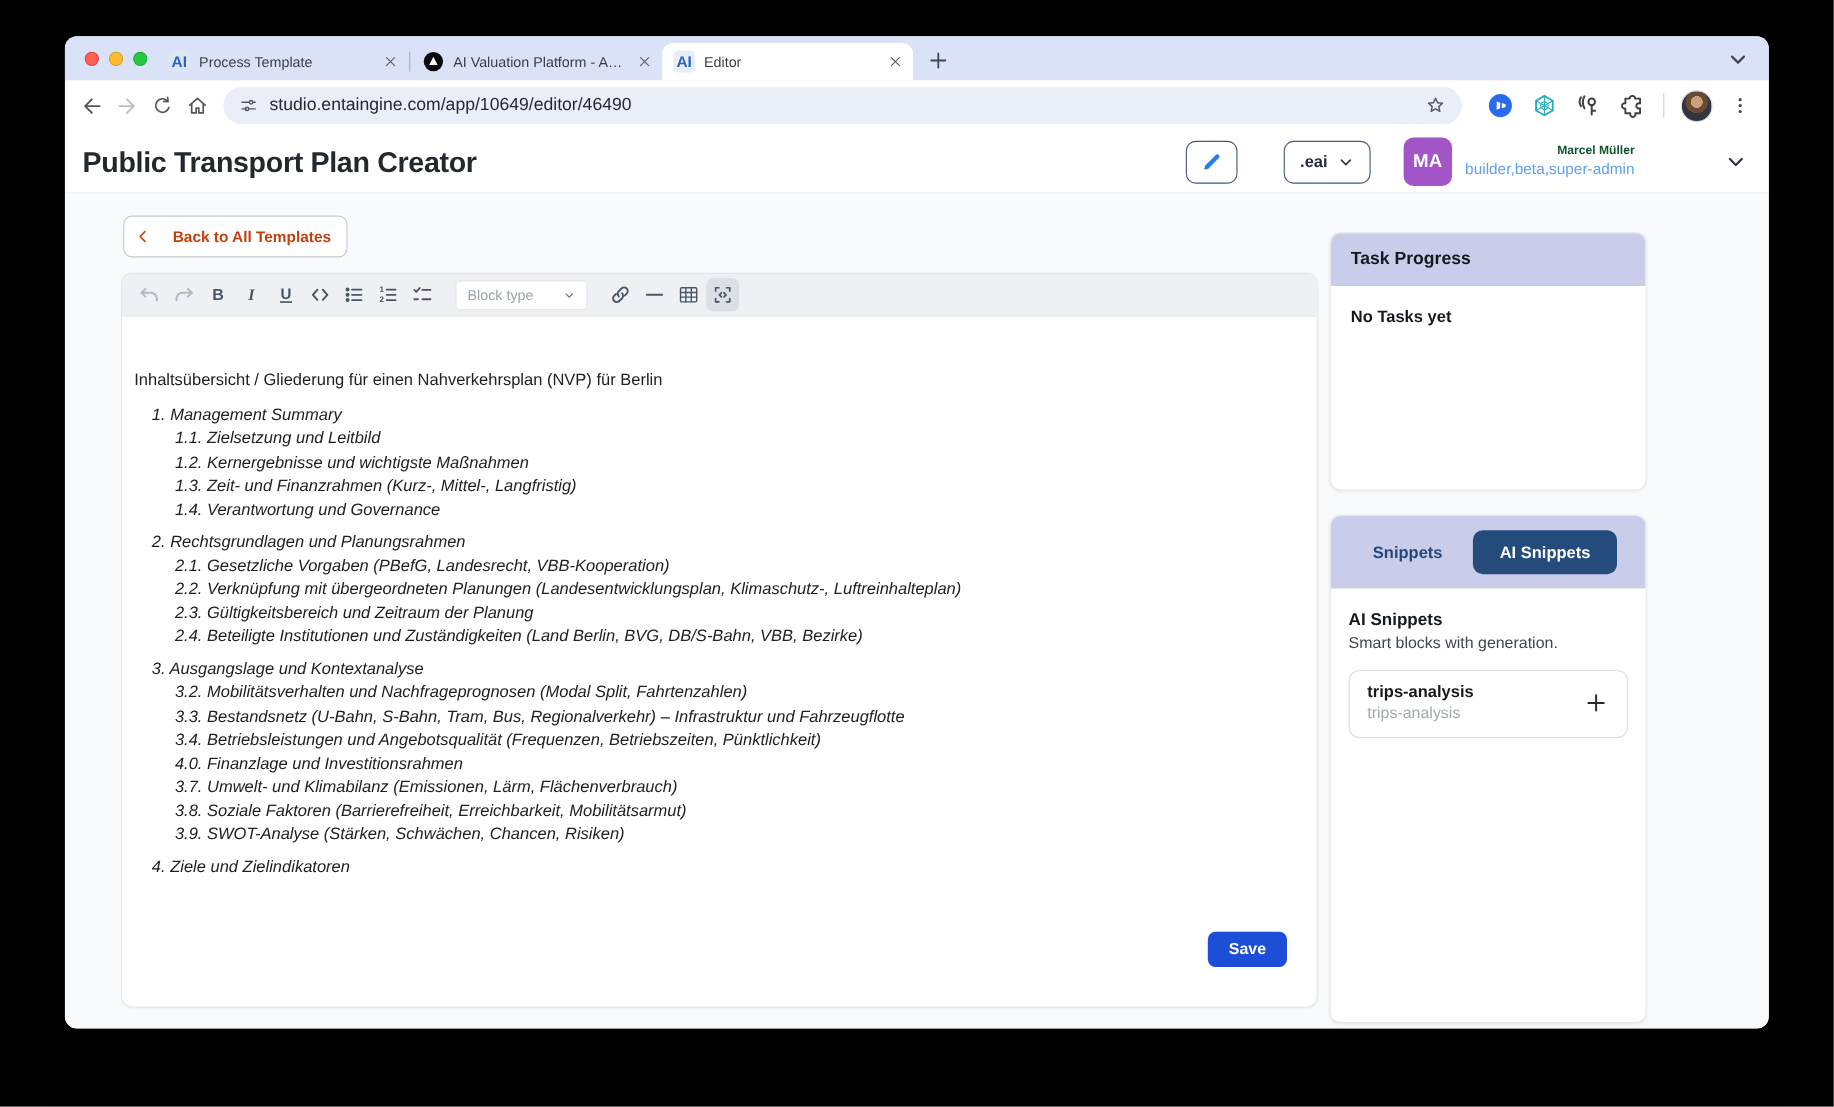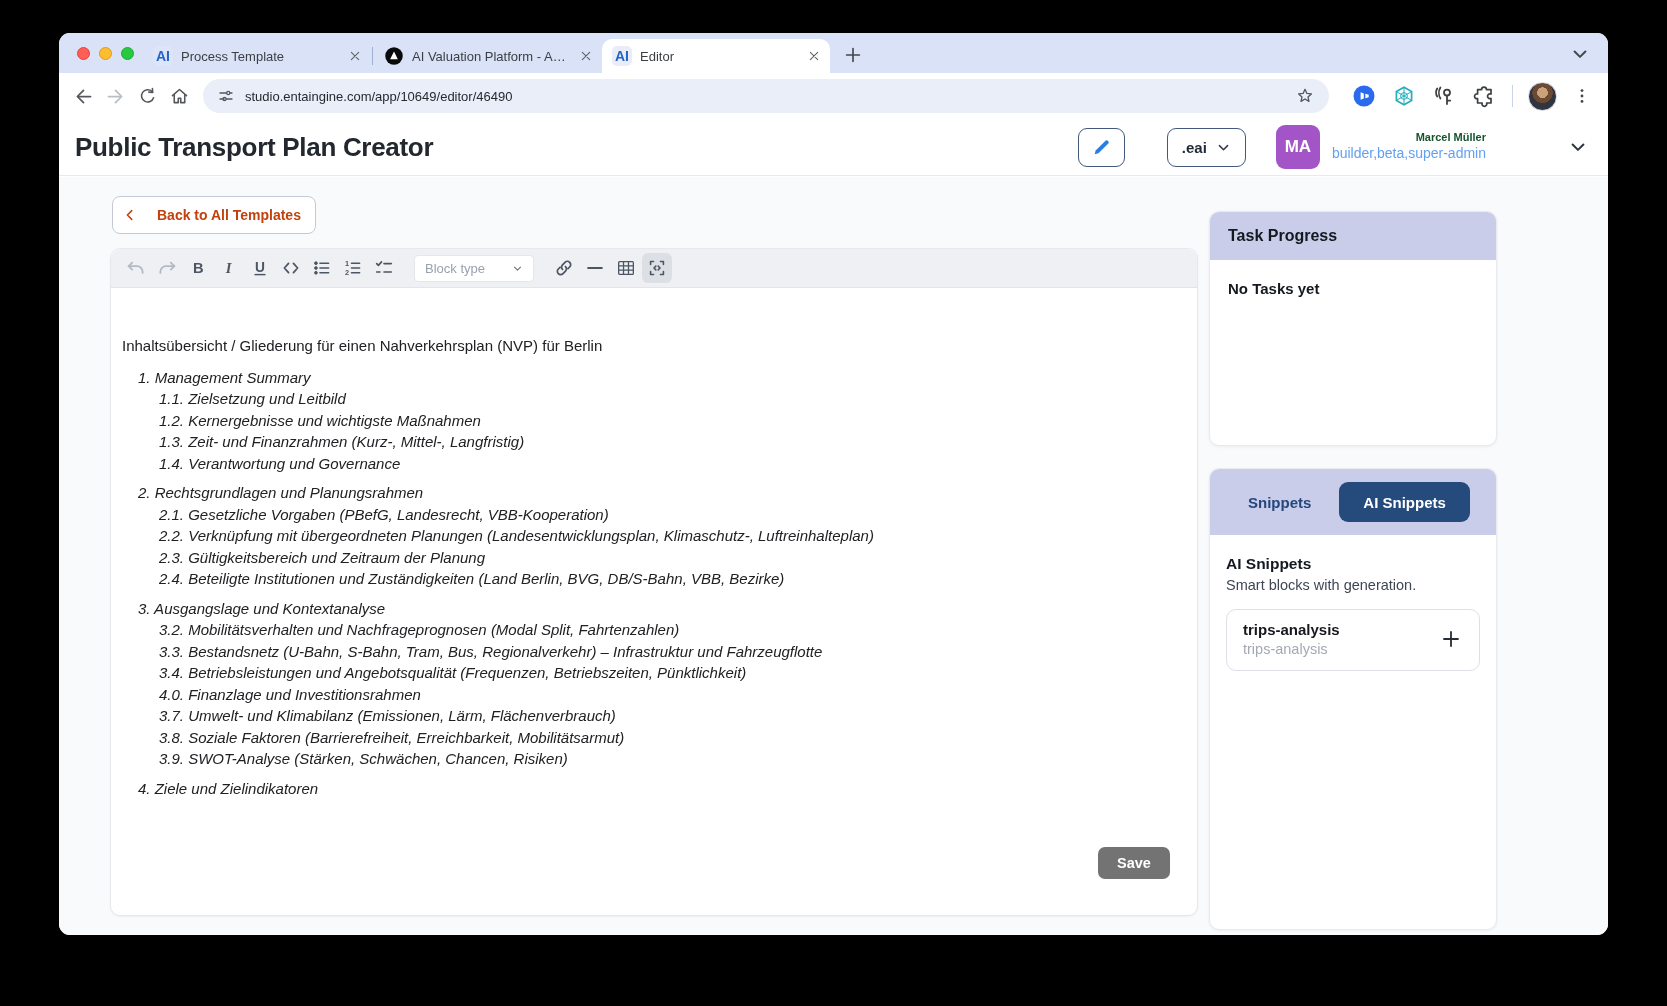--- a/index.html
+++ b/index.html
@@ -42,21 +42,21 @@
   .urlrow { height:46px; background:#fff; display:flex; align-items:center;
             padding:0 16px 0 8px; }
   .nav-btn { width:32px; height:32px; display:flex; align-items:center; justify-content:center;
              color:#54575c; border-radius:50%; }
   .nav-btn.disabled { color:#b9bdc4; }
   .nav-btn svg { width:21px; height:21px; }
   .urlpill { margin-left:8px; width:1126px; height:34px; background:#e9eef9;
              border-radius:17px; display:flex; align-items:center; padding:0 14px; gap:10px; }
   .siteinfo { width:18px; height:18px; color:#54575c; }
   .siteinfo svg{width:18px;height:18px;}
-  .url-text { font-size:13px; color:#26292e; }
+  .url-text { font-size:16px; color:#26292e; }
   .star-btn { margin-left:auto; width:20px; height:20px; color:#54575c; }
   .star-btn svg{width:20px;height:20px;}
   .right-cluster { margin-left:auto; display:flex; align-items:center; gap:15px; }
   .ext-btn { width:26px; height:26px; display:flex; align-items:center; justify-content:center;
              color:#3c4043; }
   .ext-btn svg { width:24px; height:24px; }
   .chrome-sep { width:1px; height:22px; background:#c9d4ec; }
   .profile-avatar { width:29px; height:29px; border-radius:50%;
       background: radial-gradient(circle at 50% 36%, #caa27a 0 24%, #6b4a33 25% 46%, #30353f 47% 100%);
       border:1px solid #d6dbe4; }
@@ -109,21 +109,21 @@
   .tb-select svg { margin-left:auto; width:11px; height:11px; color:#6b7280; }
 
   .ed-body { position:absolute; top:39px; left:0; right:0; height:538px; overflow:hidden;
              padding:47px 20px 0 11px; font-size:15px; line-height:21.5px; color:#202124; }
   .intro { margin-bottom:10px; }
   .sec { margin-top:8px;font-style:italic; }
   .sec-h { margin-left:16px; }
   .sec-i { margin-left:37px; }
 
   .save-btn { position:absolute; right:27px; bottom:36px; width:72px; height:32px;
-              background:#737373; color:#fff; border:none; border-radius:7px;
+              background:#1d4ed8; color:#fff; border:none; border-radius:7px;
               font-weight:bold; font-size:14.5px; font-family:inherit;
               display:flex; align-items:center; justify-content:center; }
 
   
   .card { position:absolute; left:1150px; width:288px; background:#fff;
           border:1px solid #e9eaf0; border-radius:10px;
           box-shadow:0 1px 3px rgba(16,24,40,.06); overflow:hidden; }
   .card-task { top:34px; height:235px; }
   .card-snip { top:291px; height:462px; }
   .card-hd { height:48px; background:#c9cde9; display:flex; align-items:center;

